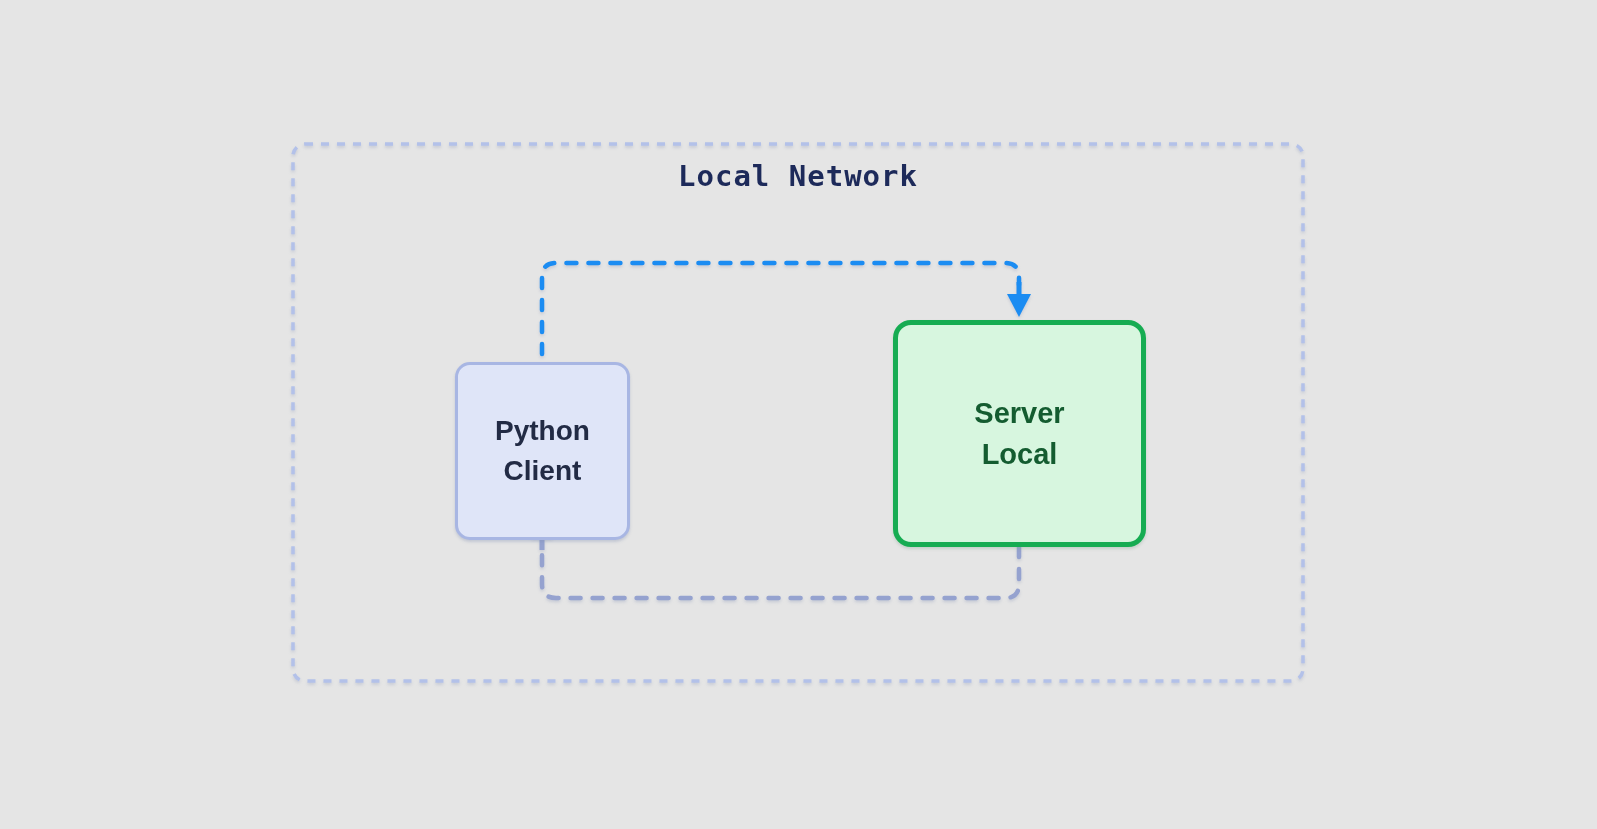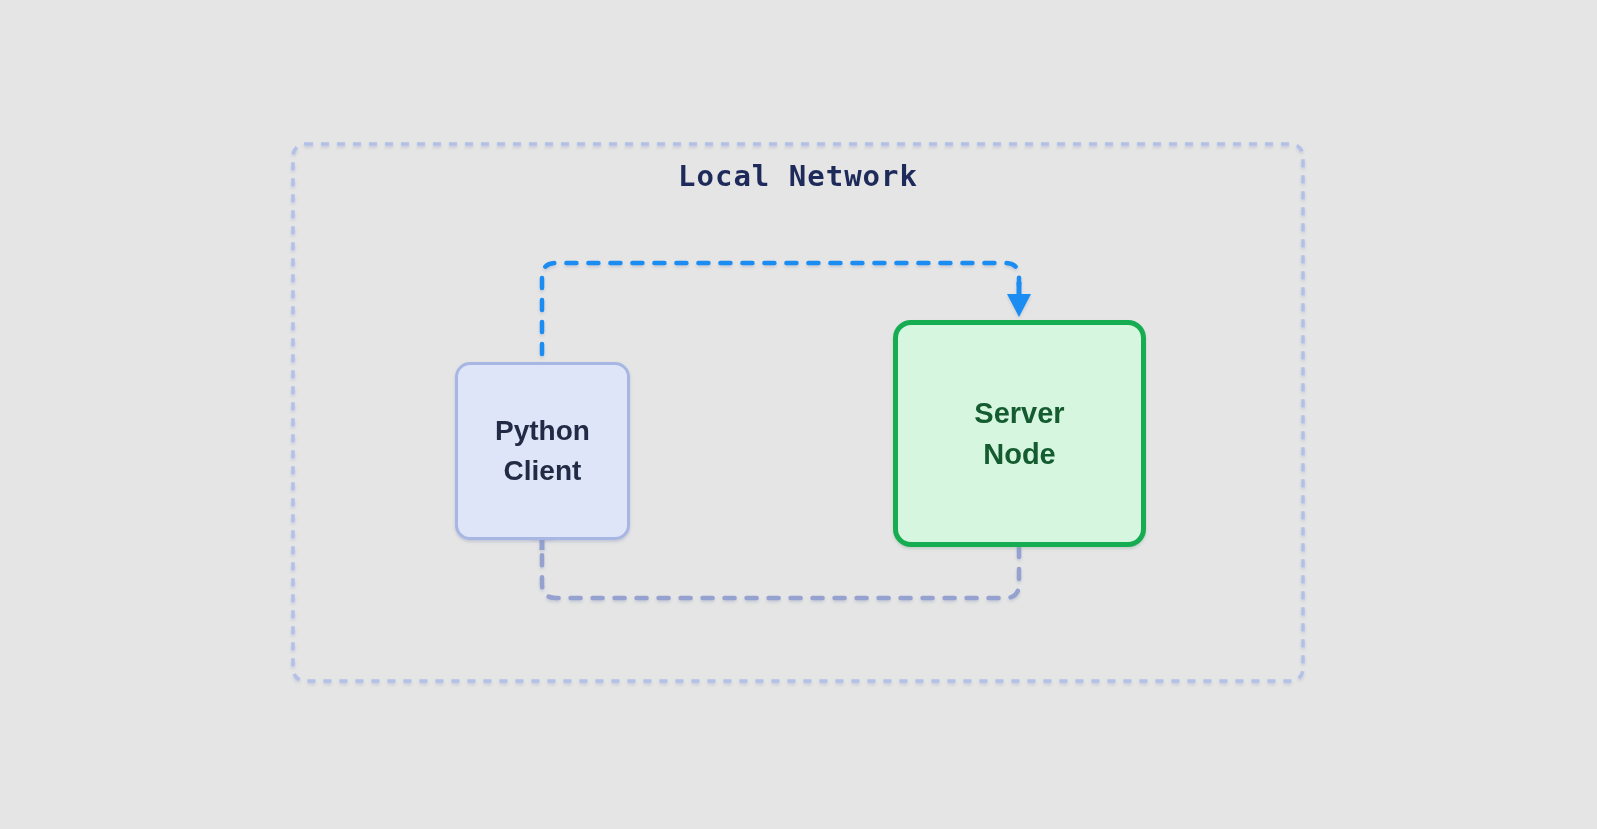--- a/index.html
+++ b/index.html
@@ -115,15 +115,15 @@
     <path class="stem stem-gray" d="M 542 550 L 542 536"></path>
     <polygon class="head-gray" points="531,538 553,538 542,512"></polygon>
   </svg>
 
   <div class="network-title">Local Network</div>
 
   <div class="node node-client">Python
 Client</div>
 
   <div class="node node-server">Server
-Node</div>
+Local</div>
 
 </div>
 
 </body></html>

